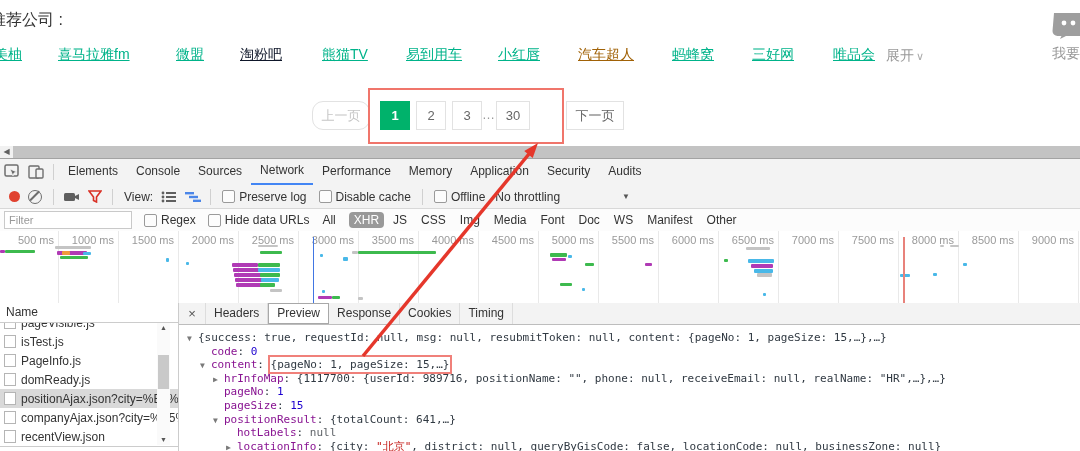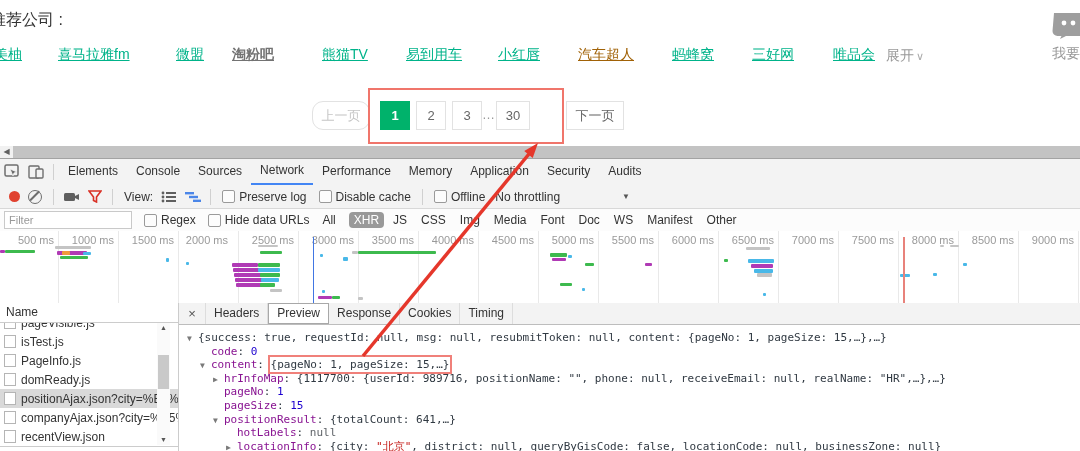--- a/index.html
+++ b/index.html
@@ -105,21 +105,21 @@
 </head>
 <body>
 
 <div class="page">
 
   <div class="section-title">推荐公司 :</div>
   <div id="company-links">
       <a class="company-link" style="left: -6px; color: rgb(0, 179, 138);">美柚</a>
       <a class="company-link" style="left: 58px; color: rgb(0, 179, 138);">喜马拉雅fm</a>
       <a class="company-link" style="left: 176px; color: rgb(0, 179, 138);">微盟</a>
-      <a class="company-link" style="left: 232px; color: #737373; font-weight: bold;">淘粉吧</a>
+      <a class="company-link" style="left: 240px; color: #0f172a;">淘粉吧</a>
       <a class="company-link" style="left: 322px; color: rgb(0, 179, 138);">熊猫TV</a>
       <a class="company-link" style="left: 406px; color: rgb(0, 179, 138);">易到用车</a>
       <a class="company-link" style="left: 498px; color: rgb(0, 179, 138);">小红唇</a>
       <a class="company-link" style="left: 578px; color: #a16207;">汽车超人</a>
       <a class="company-link" style="left: 672px; color: rgb(0, 179, 138);">蚂蜂窝</a>
       <a class="company-link" style="left: 752px; color: rgb(0, 179, 138);">三好网</a>
       <a class="company-link" style="left: 833px; color: rgb(0, 179, 138);">唯品会</a>
     </div>
   <span class="expand"><span>展开</span><span class="chev">∨</span></span>
 
@@ -254,21 +254,21 @@
     </div>
 
     <div class="dt-timeline" id="timeline">
         <div class="tl-grid" style="left: 58px;"></div>
         <div class="tl-label" style="left: 2px;">500 ms</div>
         <div class="tl-grid" style="left: 118px;"></div>
         <div class="tl-label" style="left: 62px;">1000 ms</div>
         <div class="tl-grid" style="left: 178px;"></div>
         <div class="tl-label" style="left: 122px;">1500 ms</div>
         <div class="tl-grid" style="left: 238px;"></div>
-        <div class="tl-label" style="left: 176px;">2000 ms</div>
+        <div class="tl-label" style="left: 182px;">2000 ms</div>
         <div class="tl-grid" style="left: 298px;"></div>
         <div class="tl-label" style="left: 242px;">2500 ms</div>
         <div class="tl-grid" style="left: 358px;"></div>
         <div class="tl-label" style="left: 302px;">3000 ms</div>
         <div class="tl-grid" style="left: 418px;"></div>
         <div class="tl-label" style="left: 362px;">3500 ms</div>
         <div class="tl-grid" style="left: 478px;"></div>
         <div class="tl-label" style="left: 422px;">4000 ms</div>
         <div class="tl-grid" style="left: 538px;"></div>
         <div class="tl-label" style="left: 482px;">4500 ms</div>

